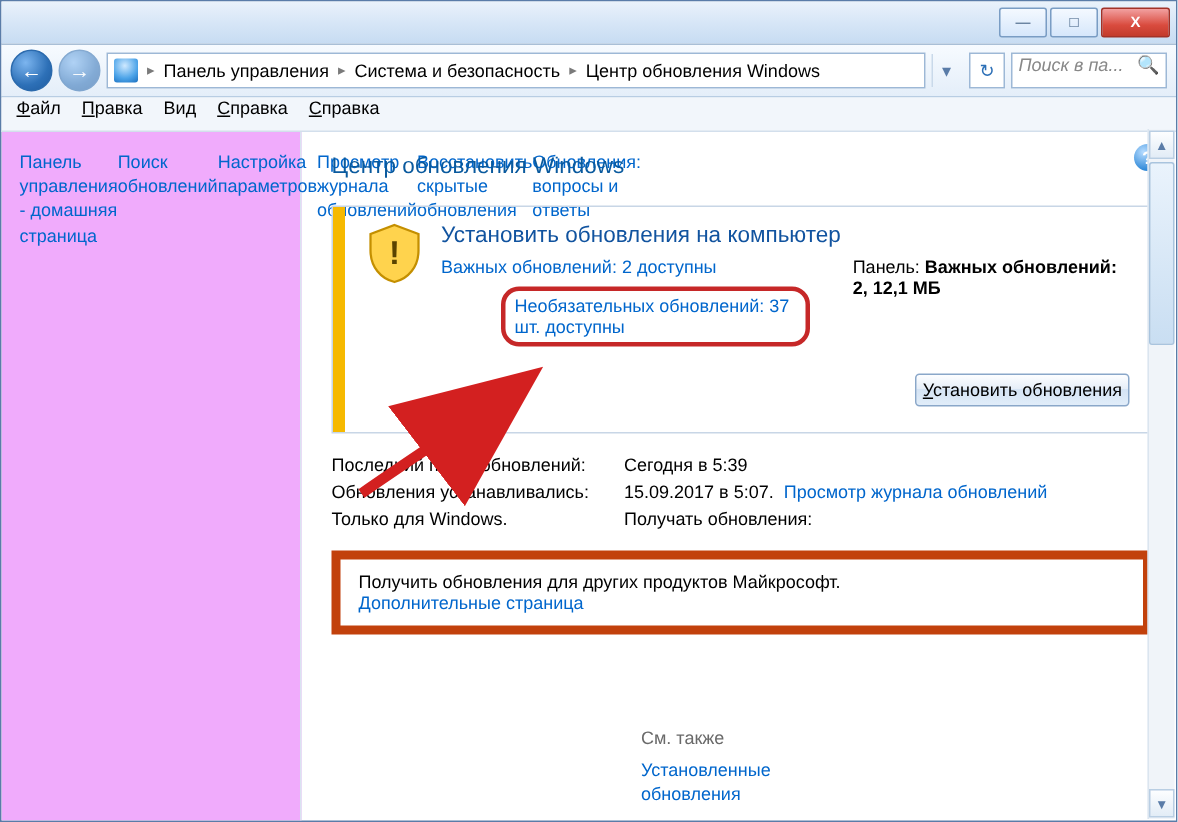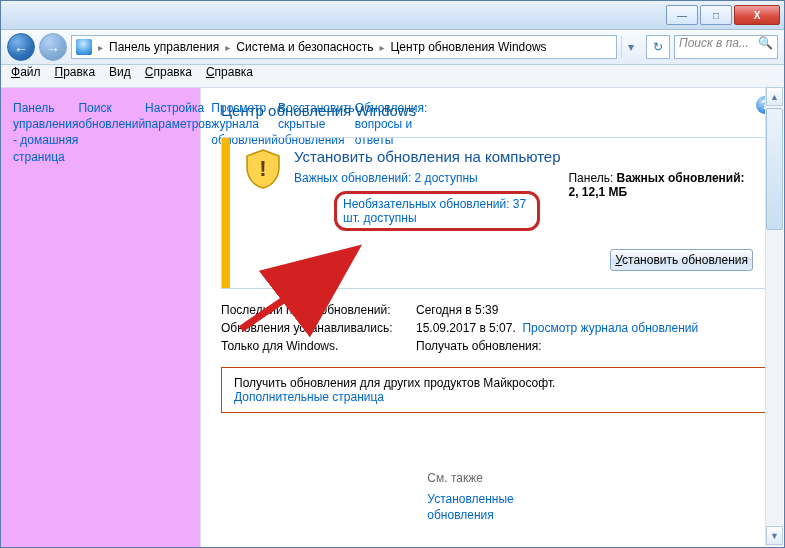--- a/index.html
+++ b/index.html
@@ -195,21 +195,21 @@
 
   .info-grid {
     display:grid;
     grid-template-columns: 195px 1fr;
     row-gap:4px;
     font-size:12px;
     margin-bottom:14px;
   }
 
   .bottom-panel {
-    border:1px solid #c2410c;
+    border:6px solid #c2410c;
     padding:8px 12px;
     font-size:12px;
   }
 
   
   .arrow-svg {
     position:absolute;
     left:0; top:0;
     width:785px; height:548px;
     pointer-events:none;
@@ -270,21 +270,21 @@
     <div class="sidebar">
       <div class="side-link">Панель управления - домашняя страница</div>
       <div class="side-link">Поиск обновлений</div>
       <div class="side-link">Настройка параметров</div>
       <div class="side-link">Просмотр журнала обновлений</div>
       <div class="side-link">Восстановить скрытые обновления</div>
       <div class="side-link">Обновления: вопросы и ответы</div>
 
       <div class="side-footer">
         <div class="side-heading">См. также</div>
-        <div class="side-link" style="margin-bottom:16px">Установленные обновления</div>
+        <div class="side-link" style="margin-bottom:2px">Установленные обновления</div>
       </div>
     </div>
 
     <div class="main">
       <div class="help-icon">?</div>
       <div class="page-title">Центр обновления Windows</div>
 
       <div class="update-panel">
         <div class="accent-bar"></div>
         <div class="panel-body">

